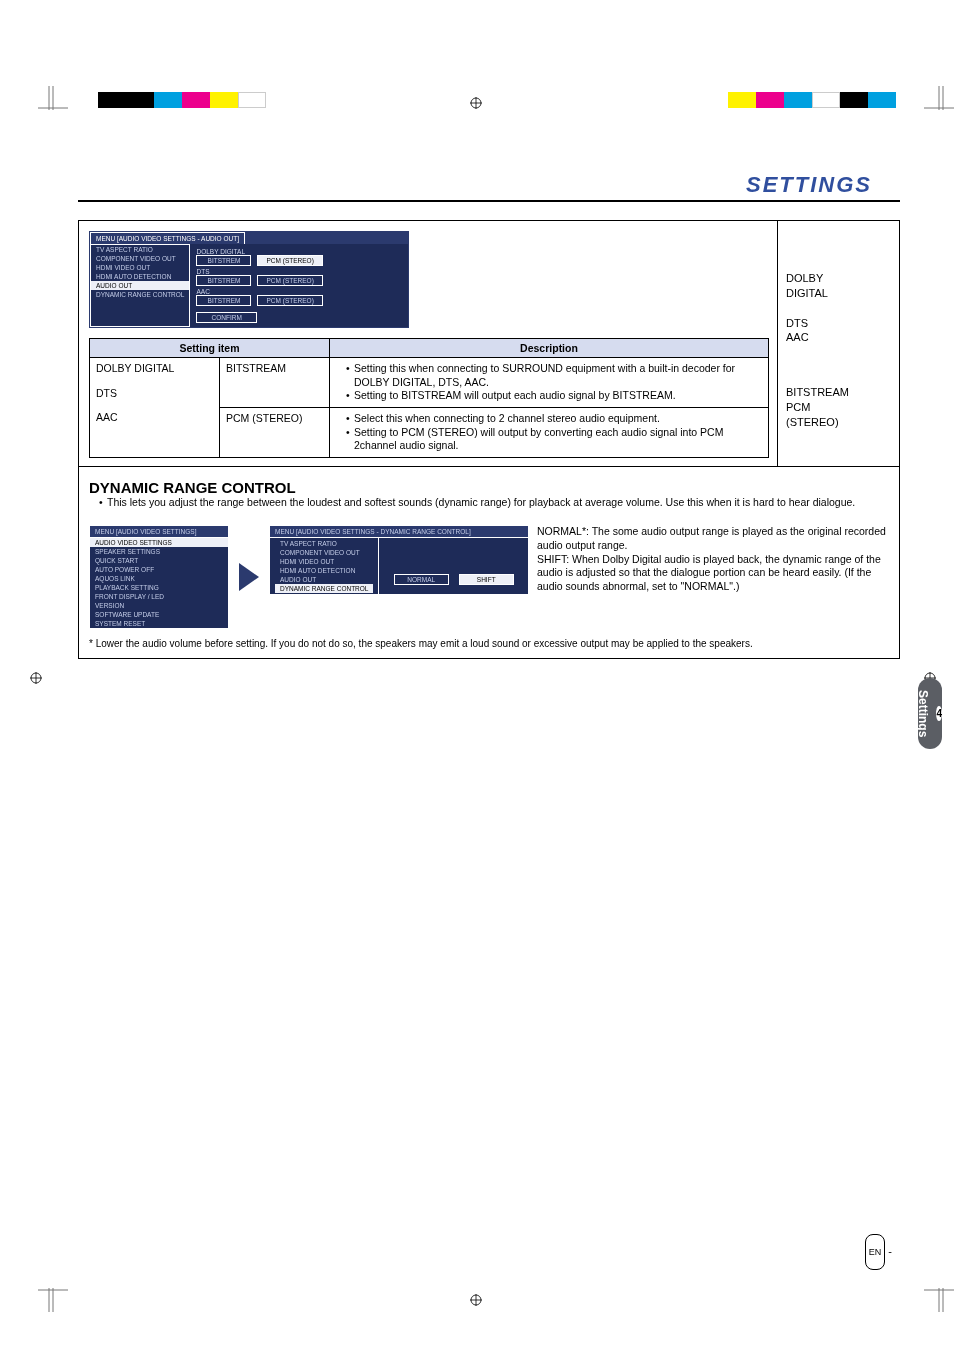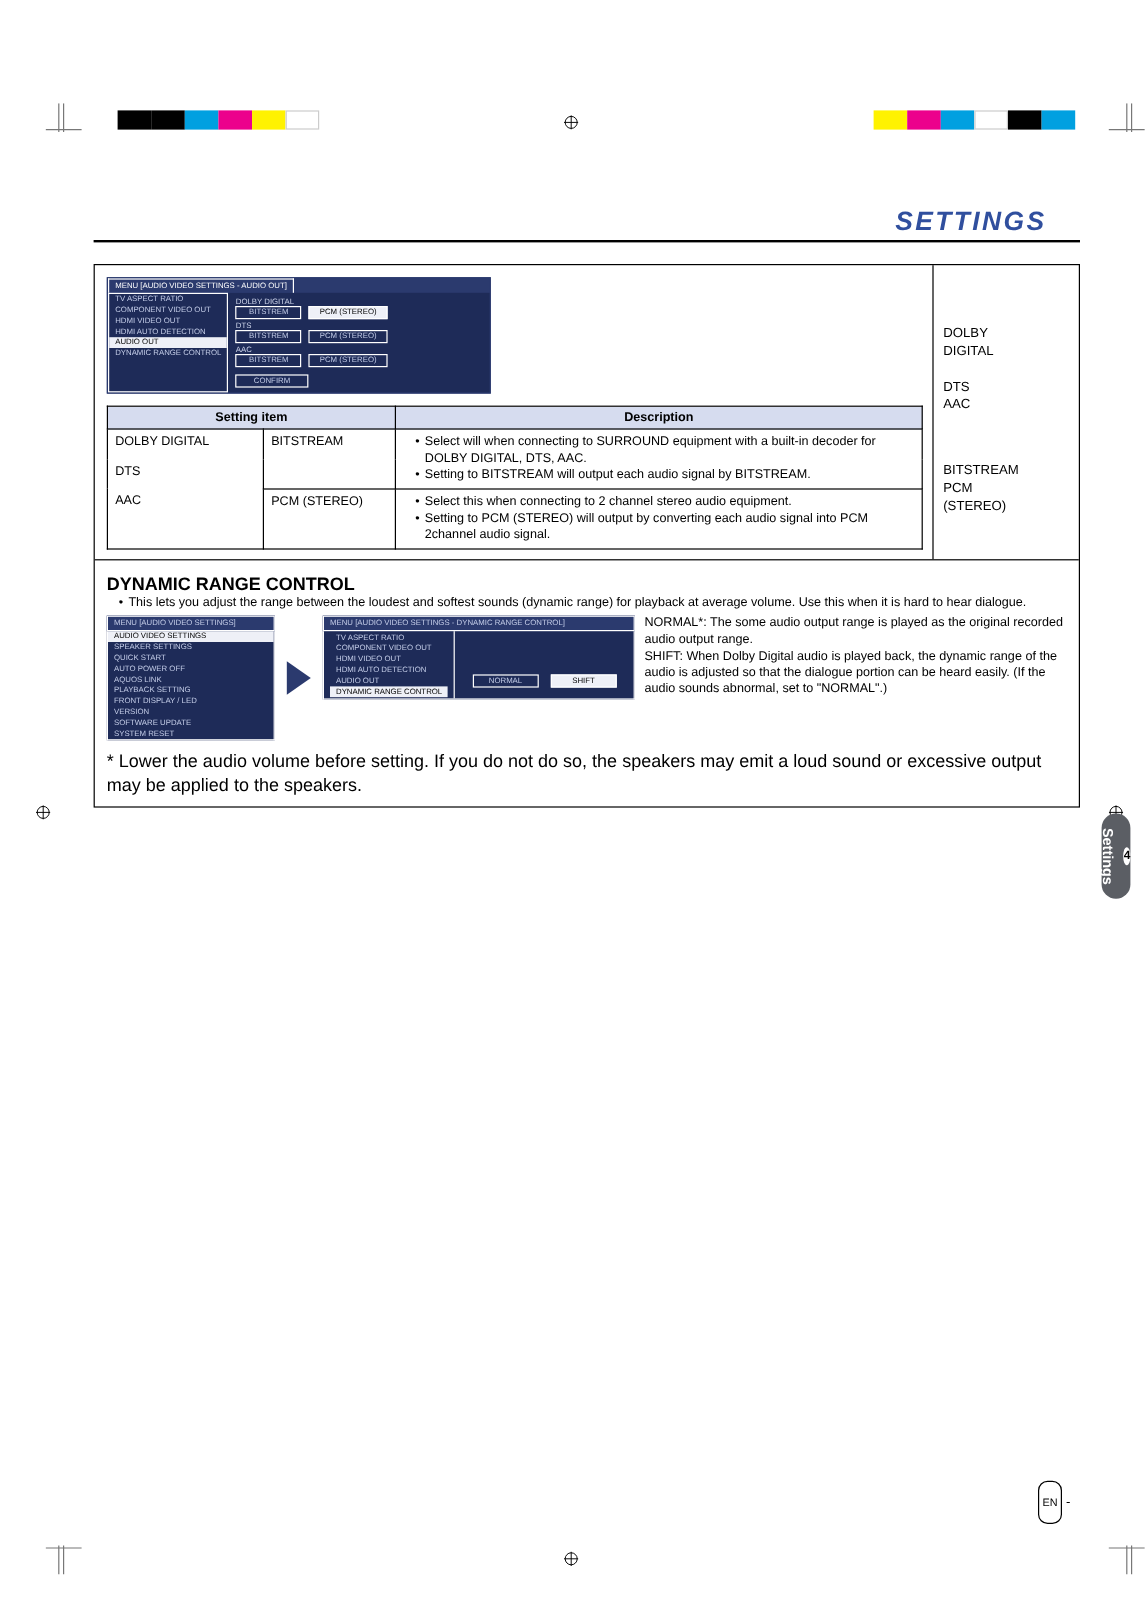--- a/index.html
+++ b/index.html
@@ -29,29 +29,29 @@
   .osd-btn.sel { background:#eef0f7; color:#000; }
   .osd-confirm { border:1px solid #fff; padding:1px 14px; display:inline-block; margin-top:4px; font-size:6.5px; color:#c4cde8;}
   .osd-label { color:#cdd4ea; }
   table.desc { width:100%; border-collapse: collapse; font-size:10.5px; margin-top:10px; }
   table.desc th { background:#d6dcef; font-weight:bold; text-align:center; padding:3px 4px; border:1px solid #000; }
   table.desc td { border:1px solid #000; padding:4px 6px; vertical-align:top; line-height:1.3;}
   .bullet { margin:0; padding-left:10px; }
   .bullet li { list-style: none; position:relative; padding-left:8px; }
   .bullet li:before { content:"•"; position:absolute; left:0; }
   .drc-title { font-weight:bold; font-size:15px; margin-top:6px; }
-  .drc-row { display:flex; gap:8px; margin-top:4px; align-items:flex-start; }
+  .drc-row { display:flex; gap:8px; margin-top:16px; align-items:flex-start; }
   .osd-menu { background:#1e2b58; color:#c4cde8; font-size:6.5px; display:inline-block; }
   .osd-menu .hdr { background:#2b3a6e; padding:2px 5px; border:1px solid #fff; }
   .osd-menu .body { border:1px solid #fff; border-top:none; }
   .osd-menu .body div { padding:1px 5px; white-space:nowrap; }
   .osd-menu .body div.sel { background:#eef0f7; color:#000; }
   .play-arrow { width:0; height:0; border-top:14px solid transparent; border-bottom:14px solid transparent; border-left:20px solid #2b3a6e; align-self:center; margin:0 2px;}
   .drc-btnrow { display:flex; gap:10px; justify-content:center; margin-top:34px;}
-  .footnote { font-size:15px; line-height:1.3; margin-top:8px; }
+  .footnote { font-size:10px; line-height:1.3; margin-top:8px; }
   .side-tab { position:absolute; right:12px; top:678px; width:24px; }
   .side-tab .pill { background:#5b5e64; color:#fff; border-radius:12px; width:24px; padding:12px 0; writing-mode: vertical-rl; text-align:center; font-size:12px; font-weight:bold; display:flex; flex-direction:column; align-items:center; gap:6px;}
   .side-tab .num { background:#fff; color:#000; border-radius:50%; width:15px; height:15px; line-height:15px; font-size:10px; text-align:center; writing-mode:horizontal-tb;}
   .page-num { position:absolute; right:62px; bottom:82px; font-size:11px; }
   .en-badge { font-size:9px; border:1px solid #000; border-radius:8px; padding:12px 3px; display:inline-block; vertical-align:middle;}
 </style>
 </head>
 <body>
 
 <div class="edge-bars" style="left:98px; top:92px;">
@@ -168,21 +168,21 @@
           <tbody>
               <tr>
             <th colspan="2">Setting item</th>
             <th>Description</th>
           </tr>
           <tr>
             <td style="border-bottom:none; width:130px;">DOLBY DIGITAL</td>
             <td rowspan="2" style="width:110px;">BITSTREAM</td>
             <td rowspan="2">
               <ul class="bullet">
-                <li>Select will when connecting to SURROUND equipment with a built-in decoder for DOLBY DIGITAL, DTS, AAC.</li>
+                <li>Setting this when connecting to SURROUND equipment with a built-in decoder for DOLBY DIGITAL, DTS, AAC.</li>
                 <li>Setting to BITSTREAM will output each audio signal by BITSTREAM.</li>
               </ul>
             </td>
           </tr>
           <tr>
             <td style="border-top:none; border-bottom:none;">DTS</td>
           </tr>
           <tr>
             <td style="border-top:none;">AAC</td>
             <td>PCM (STEREO)</td>

